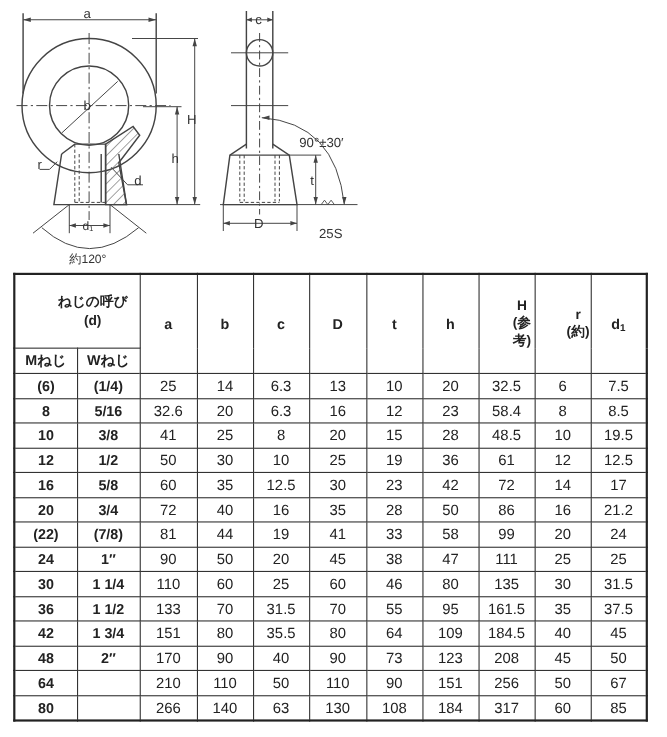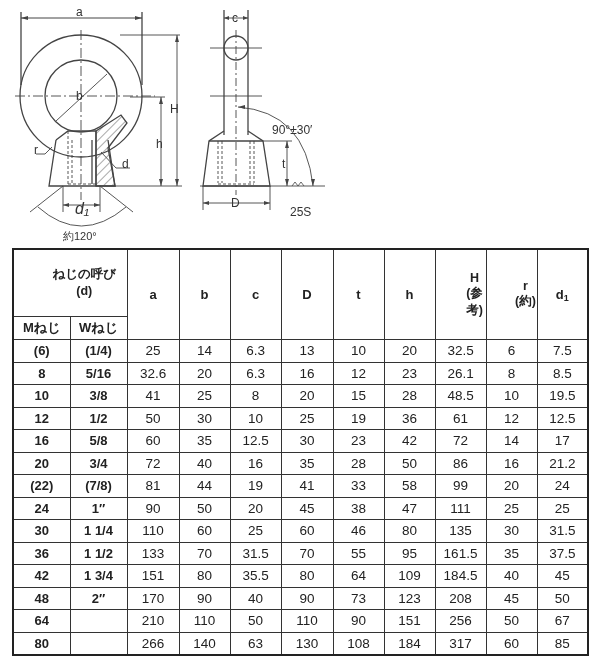--- a/index.html
+++ b/index.html
@@ -121,21 +121,21 @@
       <polygon points="270,203 264,201 264,205" fill="#444" stroke="none"></polygon>
     </g>
   </svg>
 
   <span class="dim-label" style="left:76px;top:6px;">a</span>
   <span class="dim-label" style="left:76px;top:90px;">b</span>
   <span class="dim-label" style="left:170px;top:103px;">H</span>
   <span class="dim-label" style="left:156px;top:138px;">h</span>
   <span class="dim-label" style="left:34px;top:144px;">r</span>
   <span class="dim-label" style="left:122px;top:158px;">d</span>
-  <span class="dim-label" style="left:75px;top:201px;font-size:16px;font-style:italic;">d₁</span>
+  <span class="dim-label" style="left:75px;top:201px;font-size:11px;">d₁</span>
   <span class="dim-label" style="left:63px;top:231px;font-size:11px;">約120°</span>
 
   <span class="dim-label" style="left:232px;top:12px;">c</span>
   <span class="dim-label" style="left:272px;top:124px;">90°±30′</span>
   <span class="dim-label" style="left:282px;top:158px;">t</span>
   <span class="dim-label" style="left:290px;top:206px;">25S</span>
   <span class="dim-label" style="left:231px;top:197px;">D</span>
 </div>
 
 <table class="spec">
@@ -197,21 +197,21 @@
       </tr>
     <tr>
         <td class="mcol">8</td>
         <td class="wcol">5/16</td>
         <td>32.6</td>
         <td>20</td>
         <td>6.3</td>
         <td>16</td>
         <td>12</td>
         <td>23</td>
-        <td>26.1</td>
+        <td>58.4</td>
         <td>8</td>
         <td>8.5</td>
       </tr>
     <tr>
         <td class="mcol">10</td>
         <td class="wcol">3/8</td>
         <td>41</td>
         <td>25</td>
         <td>8</td>
         <td>20</td>

